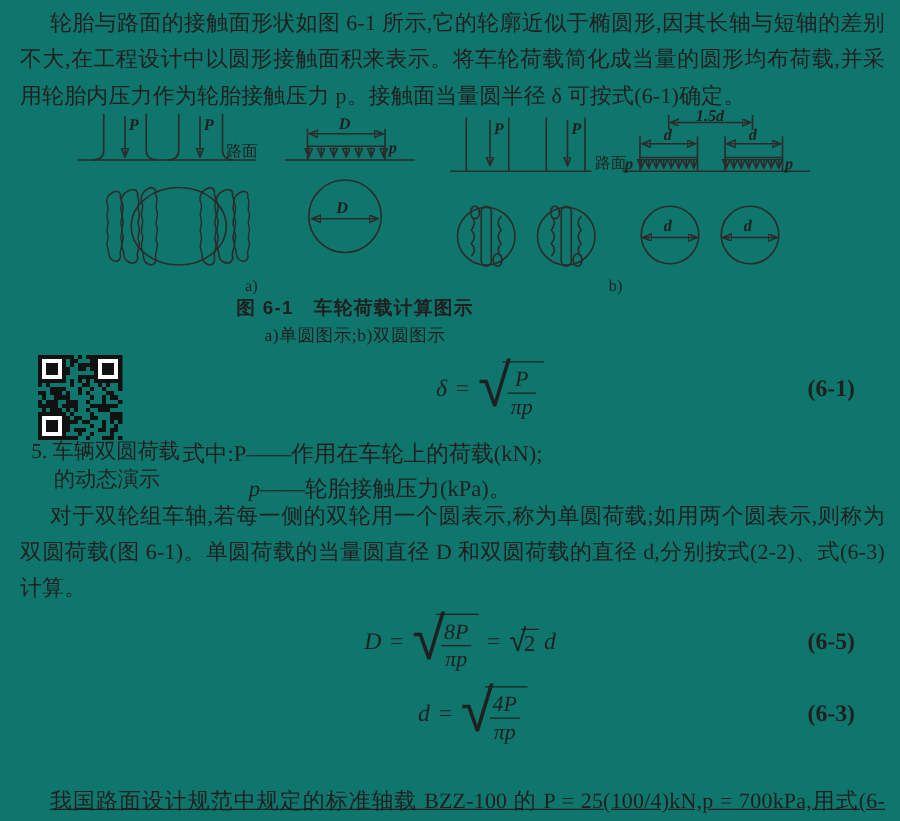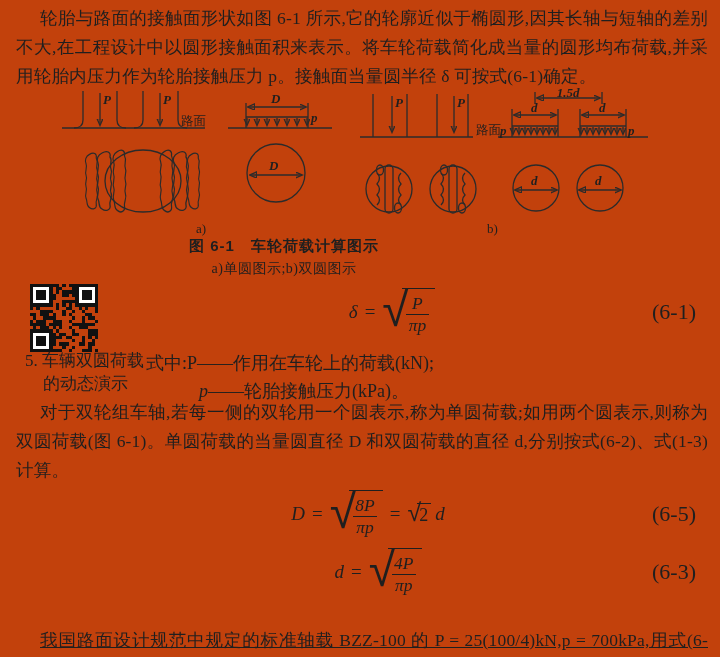--- a/index.html
+++ b/index.html
@@ -1,16 +1,16 @@
 <!DOCTYPE html>
 <html><head>
 <meta charset="utf-8">
 <style>
   html,body{margin:0;padding:0;background:#fff;}
-  .page{position:relative;width:720px;height:657px;background:#c2410c;overflow:hidden;
+  .page{position:relative;width:720px;height:657px;background:#0f766e;overflow:hidden;
         font-family:"Liberation Serif","DejaVu Serif",serif;color:#1f1f1f;}
   .para{position:absolute;left:16px;width:692px;font-size:17.5px;line-height:29px;
         text-align:justify;text-indent:24px;letter-spacing:.2px;}
   #p1{top:4px;} #p2{top:398px;} #p3{top:626px;text-decoration:underline;}
   .fig-caption{position:absolute;left:0;width:568px;text-align:center;}
   #cap1{top:237px;font-size:15px;font-weight:bold;font-family:"Liberation Sans","DejaVu Sans",sans-serif;letter-spacing:1px;}
   #cap2{top:260px;font-size:14px;letter-spacing:.5px;}
   .qr{position:absolute;left:30px;top:284px;width:68px;height:68px;}
   .qr-cap{position:absolute;font-size:17px;}
   #qrc1{left:25px;top:349px;}
@@ -19,21 +19,21 @@
   #where1{left:146px;top:351px;}
   #where2{left:199px;top:379px;font-style:italic;}
   #where2 .rest{font-style:normal;margin-top:28px;}
   .eq-row{position:absolute;left:0;width:720px;height:56px;display:flex;align-items:center;
           justify-content:center;font-size:19px;}
   #eq1{top:284px;} #eq2{top:486px;} #eq3{top:544px;}
   #eq1 .eq-content{transform:translateX(32px);}
   #eq2 .eq-content{transform:translateX(8px);}
   #eq3 .eq-content{transform:translateX(18px);}
   .eq-content{display:inline-flex;align-items:center;}
-  .eq-tag{position:absolute;right:24px;top:50%;transform:translateY(-50%);font-size:22px;}
+  .eq-tag{position:absolute;right:36px;top:50%;transform:translateY(-50%);font-size:19px;font-weight:bold;}
   .var{font-style:italic;}
   .eq-sign{margin:0 7px;font-style:normal;}
   .radical{display:inline-flex;align-items:center;}
   .rad-sign{font-family:"DejaVu Sans",sans-serif;font-size:48px;line-height:1;
             font-weight:200;margin-right:-7px;transform:translateY(-3px);font-style:normal;}
   .rad-body{border-top:1.7px solid #1f1f1f;padding:3px 6px 0 4px;}
   .frac{display:inline-flex;flex-direction:column;align-items:center;font-size:17.5px;line-height:1.2;}
   .frac .fden{border-top:1.5px solid #1f1f1f;padding:0 3px;}
   .radical.small .rad-sign{font-size:25px;transform:translateY(-2px);margin-right:-4px;}
   .radical.small .rad-body{padding:1px 3px 0 2px;font-style:normal;font-size:18px;}
@@ -352,21 +352,21 @@
           </span>
         </span>
       </span>
     </span>
     <span class="eq-tag">(6-1)</span>
   </div>
 
   <div class="where" id="where1">式中:P——作用在车轮上的荷载(kN);</div>
   <div class="where" id="where2"><span>p</span><span class="rest">——轮胎接触压力(kPa)。</span></div>
 
-  <div class="para" id="p2">对于双轮组车轴,若每一侧的双轮用一个圆表示,称为单圆荷载;如用两个圆表示,则称为双圆荷载(图 6-1)。单圆荷载的当量圆直径 D 和双圆荷载的直径 d,分别按式(6-2)、式(1-3)计算。</div>
+  <div class="para" id="p2">对于双轮组车轴,若每一侧的双轮用一个圆表示,称为单圆荷载;如用两个圆表示,则称为双圆荷载(图 6-1)。单圆荷载的当量圆直径 D 和双圆荷载的直径 d,分别按式(2-2)、式(6-3)计算。</div>
 
   <div class="eq-row" id="eq2">
     <span class="eq-content">
       <span class="var">D</span>
       <span class="eq-sign">=</span>
       <span class="radical">
         <span class="rad-sign">√</span>
         <span class="rad-body">
           <span class="frac">
             <span class="var">8P</span>

